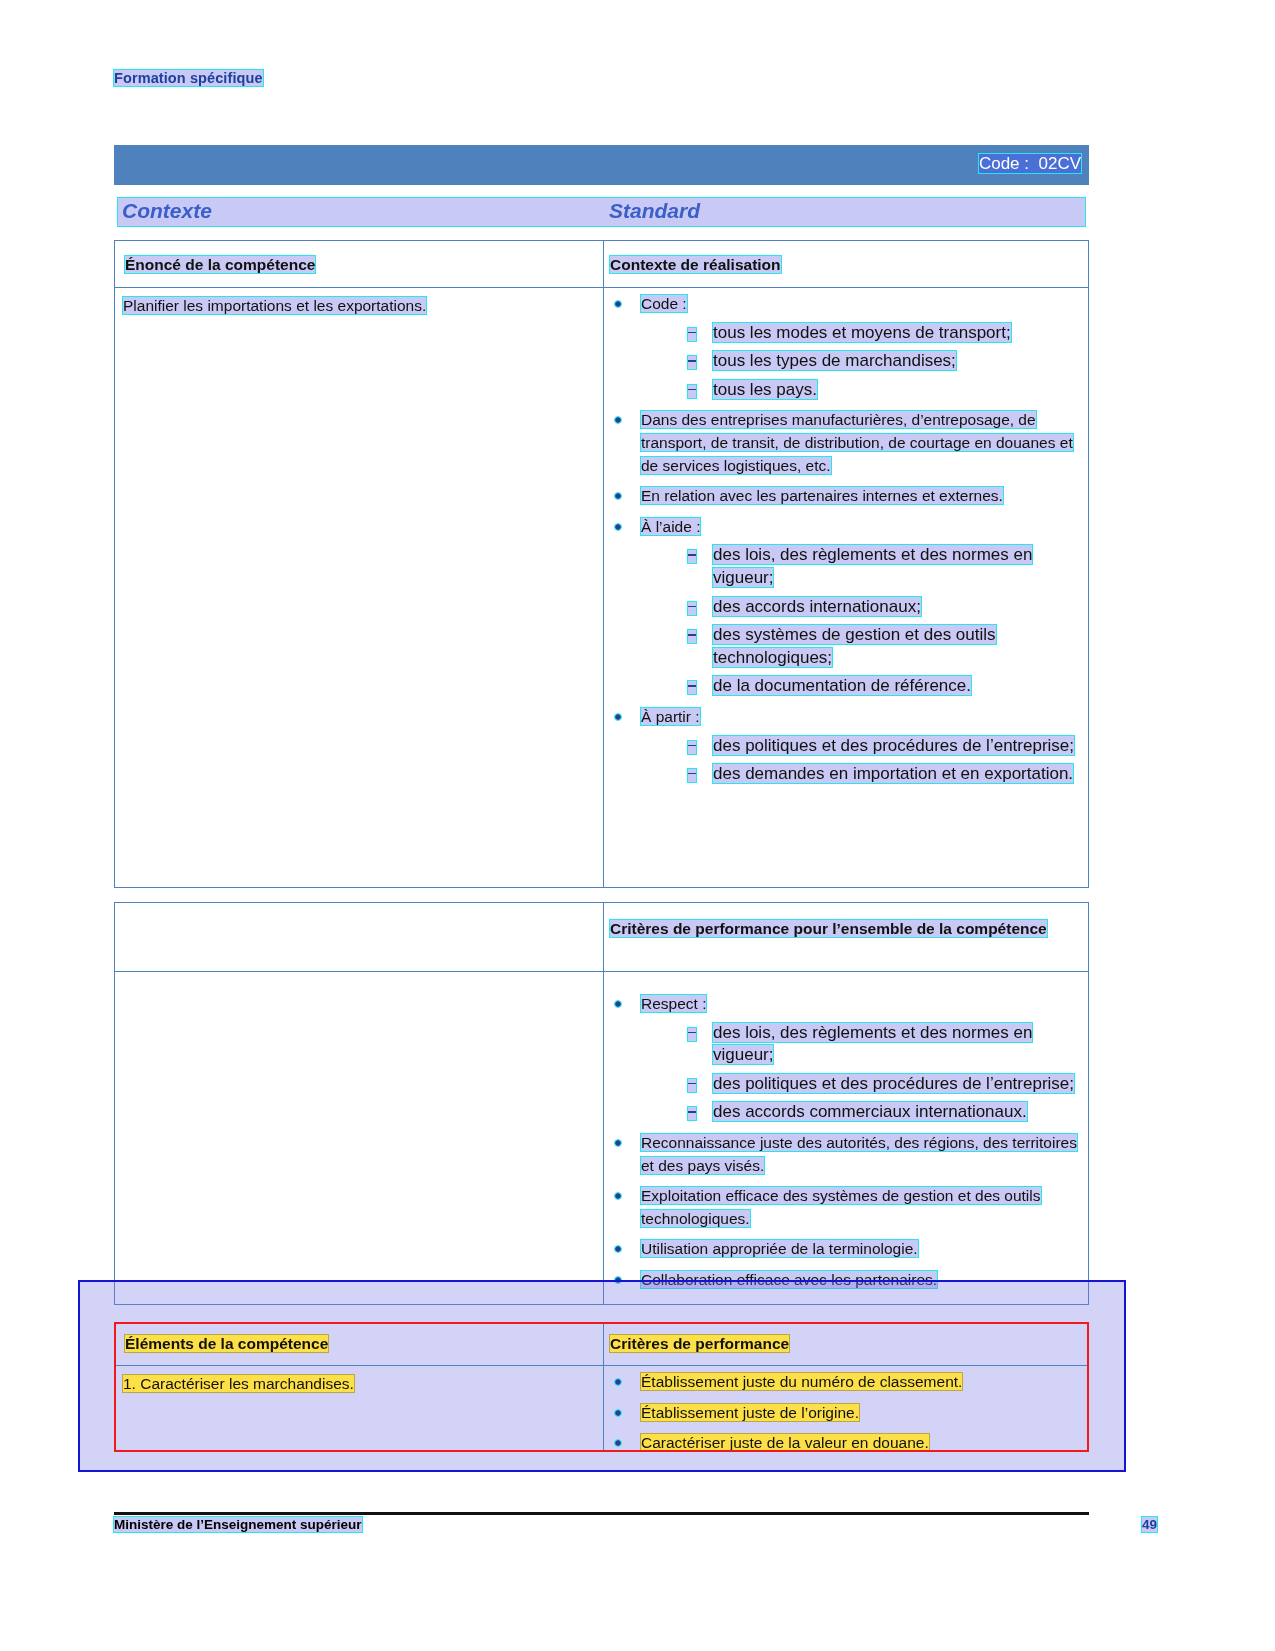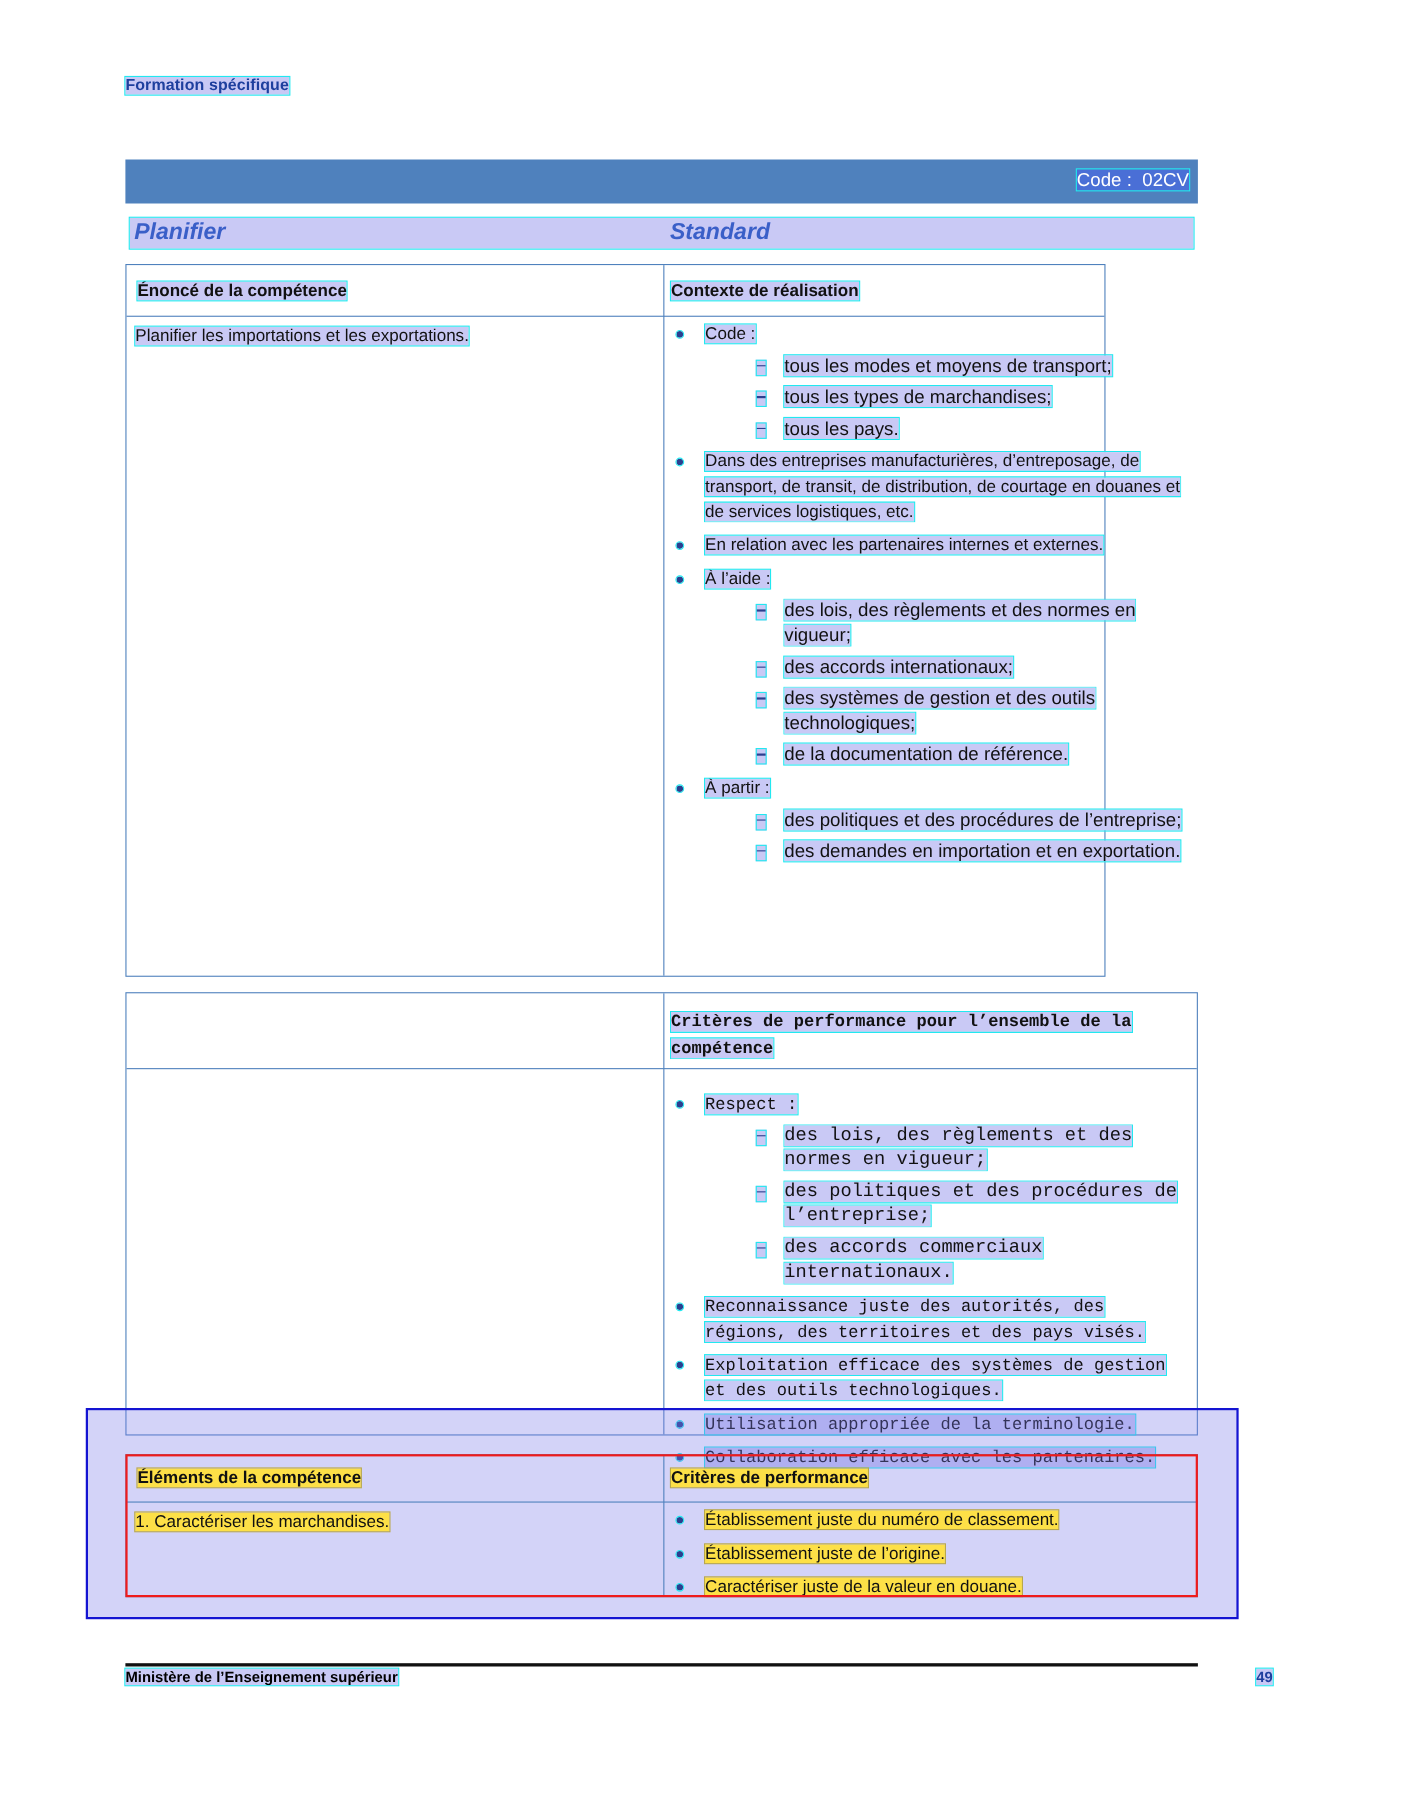--- a/index.html
+++ b/index.html
@@ -103,22 +103,22 @@
   .obj-std .lbl { z-index: 2; }
 
   
   .tbl {
     position: absolute;
     left: 114px;
     border: 1.5px solid #4f81bd;
     box-sizing: border-box;
     background: #ffffff;
   }
-  #tbl1 { top: 240px; width: 891px; height: 648px; }
-  #tbl2 { top: 902px; width: 975px; height: 403px; font-family: Liberation Mono, monospace; }
+  #tbl1 { top: 240px; width: 975px; height: 648px; }
+  #tbl2 { top: 902px; width: 975px; height: 403px; }
   #tbl3 { top: 1322px; width: 975px; height: 130px; }
 
   .rowline {
     position: absolute;
     left: 0;
     width: 100%;
     border-top: 1.5px solid #4f81bd;
   }
   .vline {
     position: absolute;
@@ -253,21 +253,21 @@
 <div id="page">
 
   <div class="doc-header"><span class="hl">Formation spécifique</span></div>
 
   <div class="code-bar">
     <div class="code-text"><span class="hl"><span>Code :</span>&nbsp;&nbsp;<span>02CV</span></span></div>
   </div>
 
   <div class="obj-std">
     <div class="obj-std-hl"></div>
-    <div class="lbl left">Planifier</div>
+    <div class="lbl left">Contexte</div>
     <div class="lbl right">Standard</div>
   </div>
 
   <div class="tbl" id="tbl1">
     <div class="vline" style="left:488px;"></div>
     <div class="rowline" style="top:46px;"></div>
 
     <div class="th" style="left:10px; top:15px;"><span class="hl">Énoncé de la compétence</span></div>
     <div class="th" style="left:495px; top:15px;"><span class="hl">Contexte de réalisation</span></div>
 

